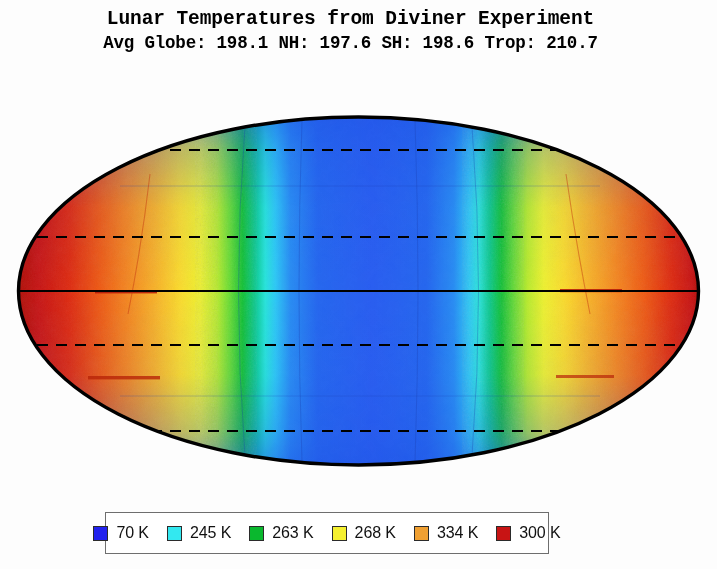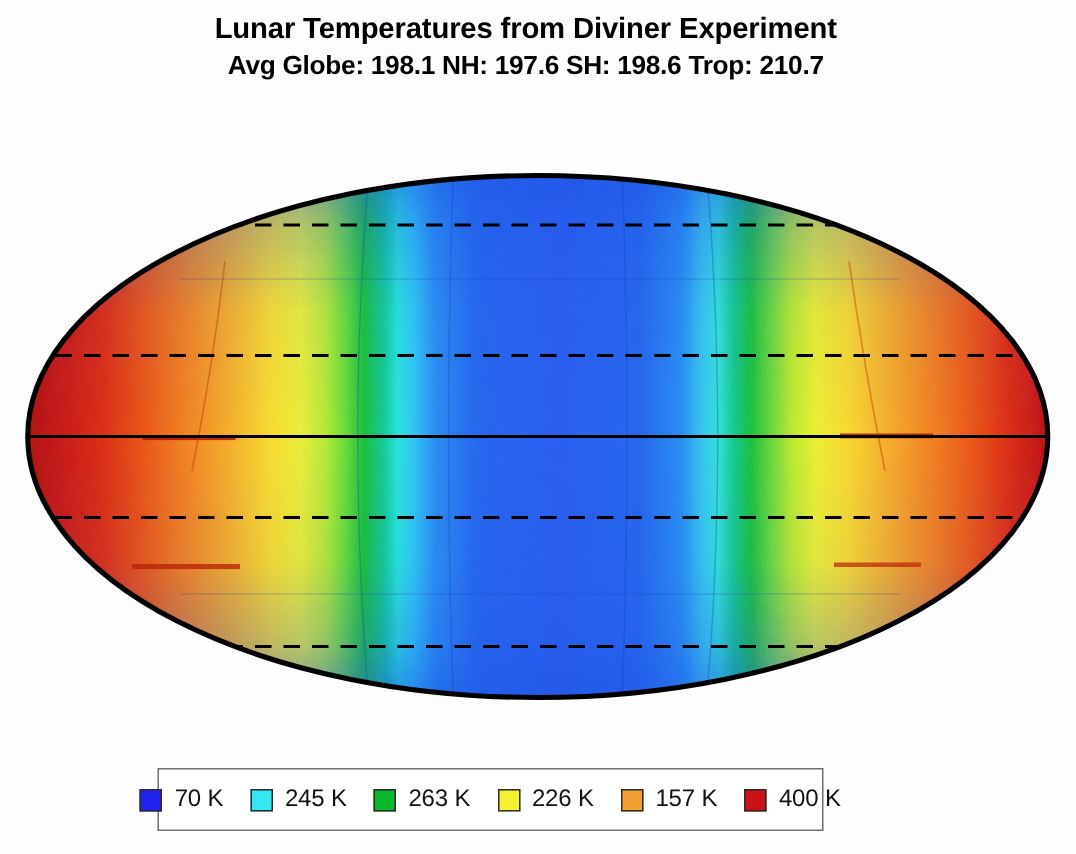--- a/index.html
+++ b/index.html
@@ -17,20 +17,21 @@
   }
 
   
   #title-block {
     position: absolute;
     left: 0;
     top: 8px;
     width: 701px;
     text-align: center;
     line-height: 1.18;
+    font-family: Liberation Mono, monospace;
   }
   #main-title {
     font-size: 19.5px;
     font-weight: bold;
     color: #000000;
     letter-spacing: -0.1px;
     white-space: nowrap;
   }
   .stats-line {
     font-size: 17.5px;
@@ -244,27 +245,27 @@
       <span class="legend-label">245 K</span>
     </div>
 
     <div class="legend-entry">
       <span class="legend-swatch" style="background: rgb(10, 184, 46);"></span>
       <span class="legend-label">263 K</span>
     </div>
 
     <div class="legend-entry">
       <span class="legend-swatch" style="background: rgb(245, 240, 48);"></span>
-      <span class="legend-label">226 K</span>
+      <span class="legend-label">268 K</span>
     </div>
 
     <div class="legend-entry">
       <span class="legend-swatch" style="background: rgb(240, 160, 50);"></span>
-      <span class="legend-label">157 K</span>
+      <span class="legend-label">334 K</span>
     </div>
 
     <div class="legend-entry">
       <span class="legend-swatch" style="background: rgb(200, 20, 20);"></span>
-      <span class="legend-label">400 K</span>
+      <span class="legend-label">300 K</span>
     </div>
 
   </div>
 </div>
 
 </body></html>

